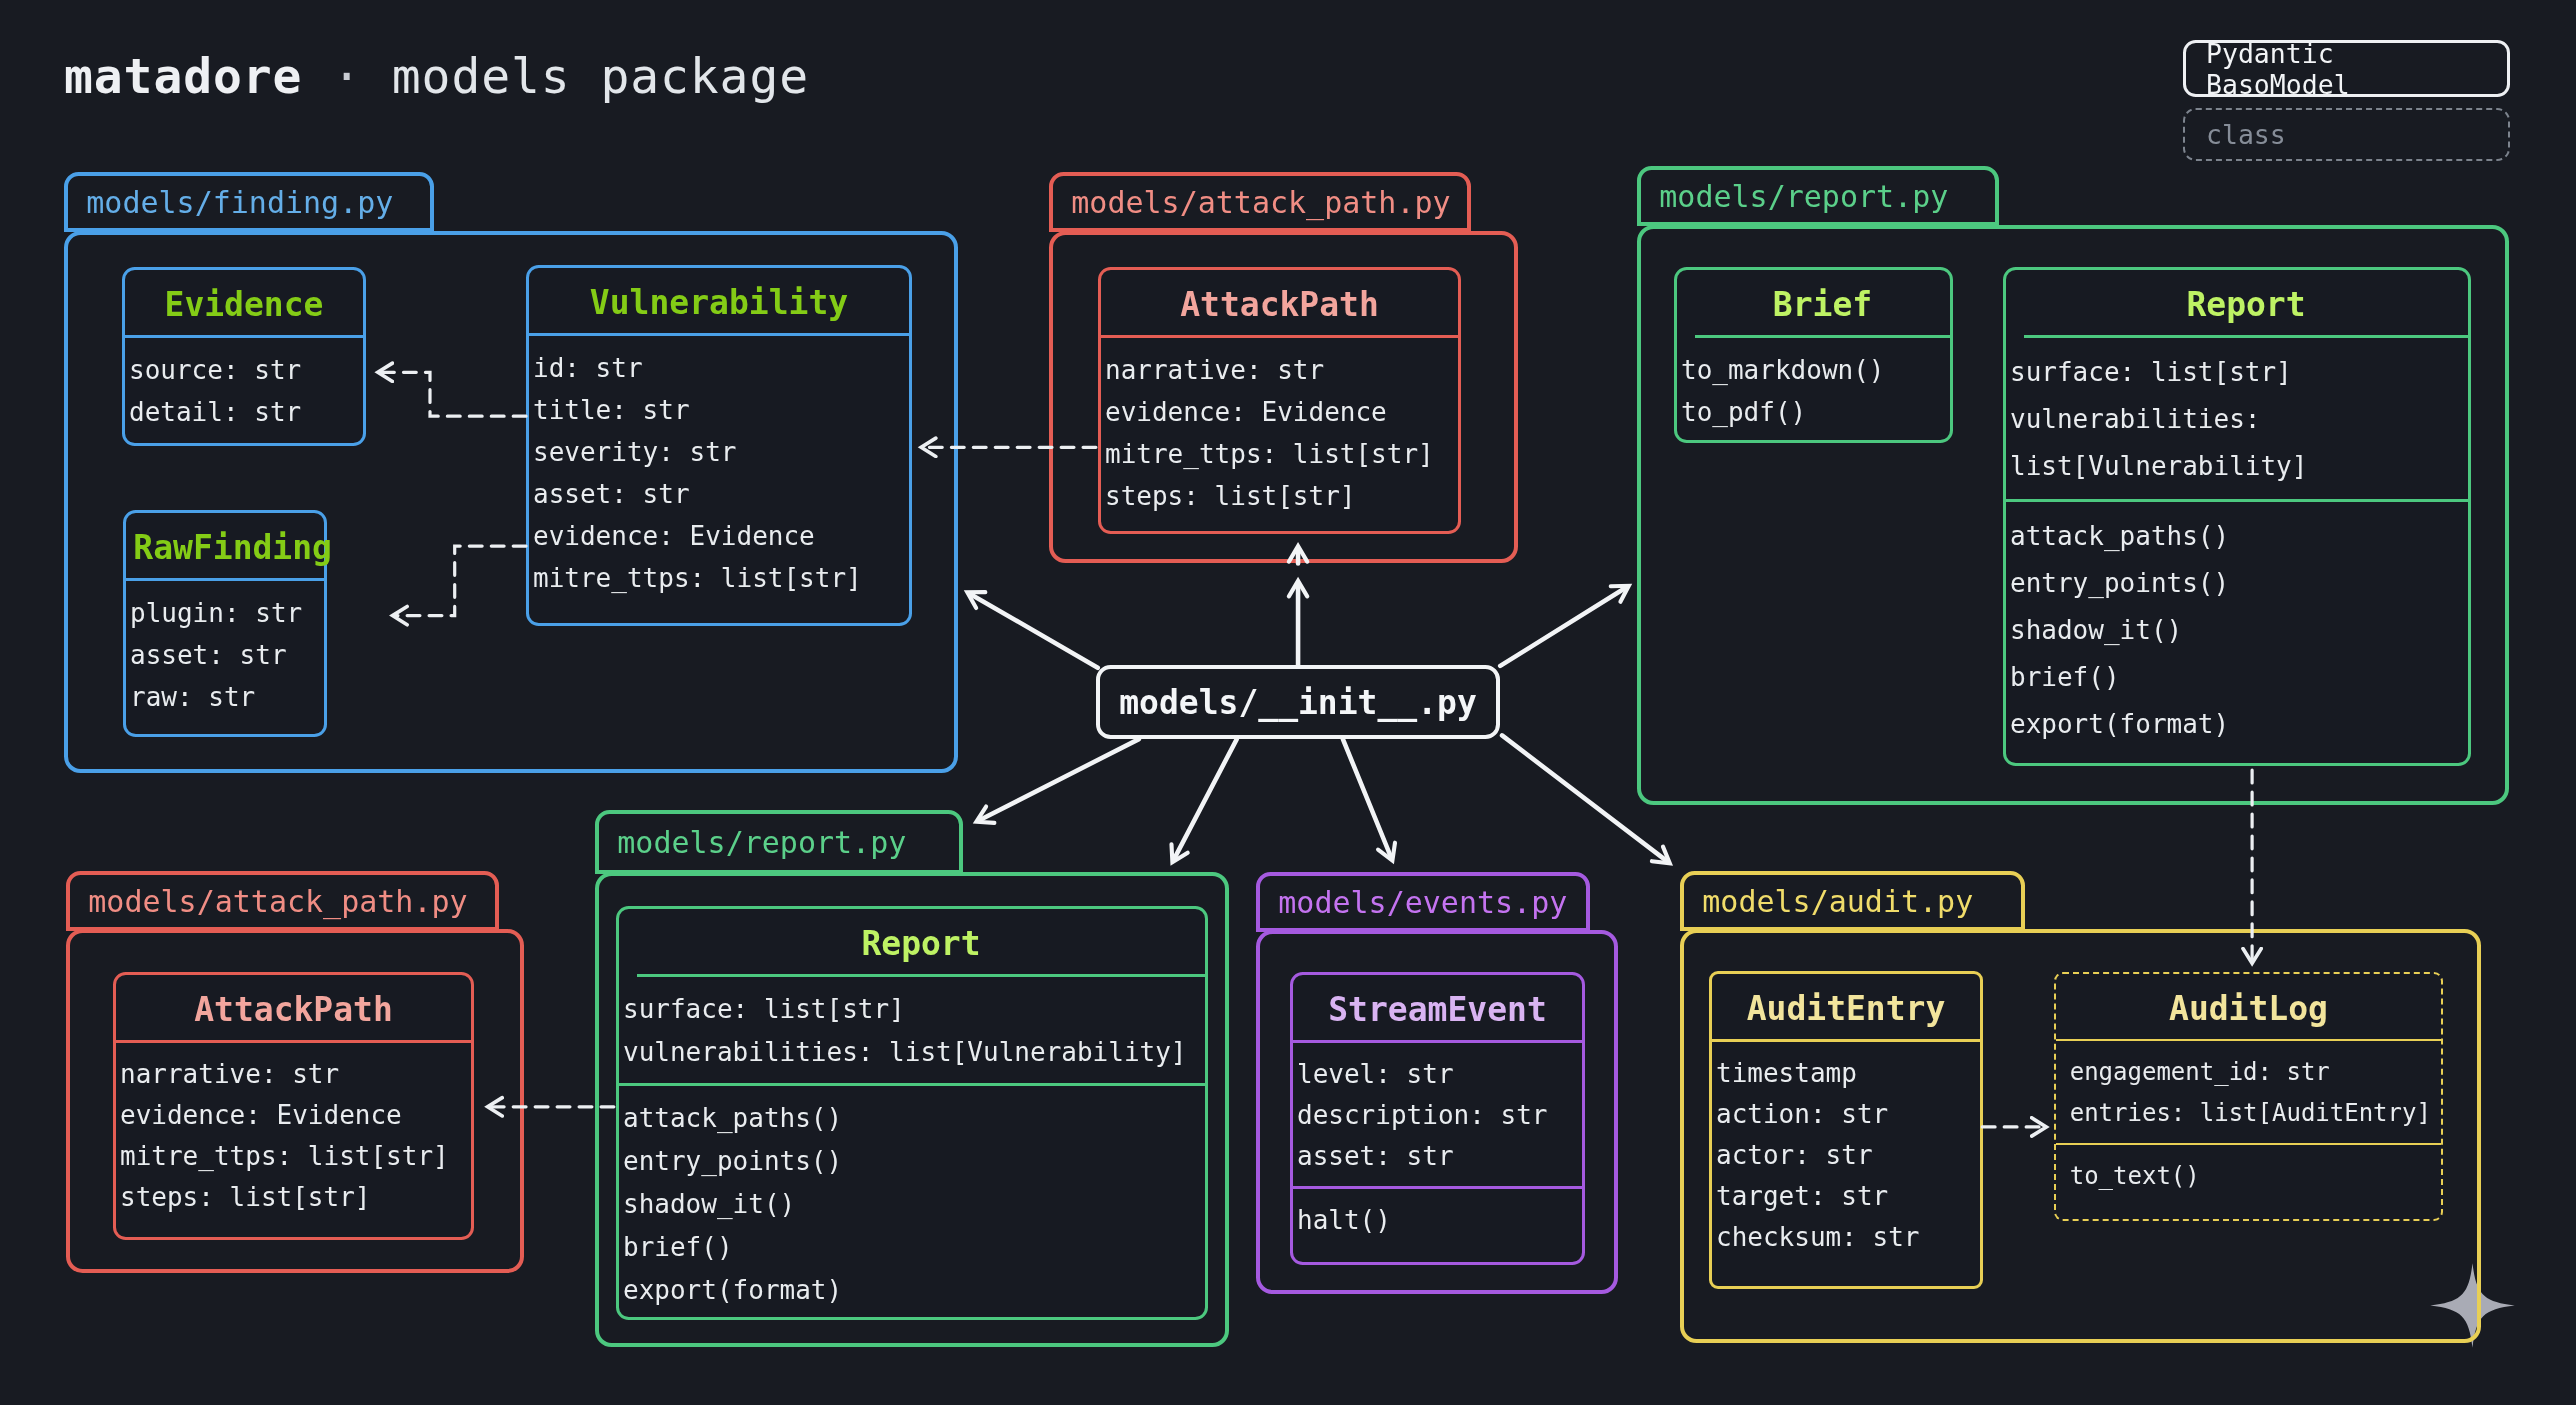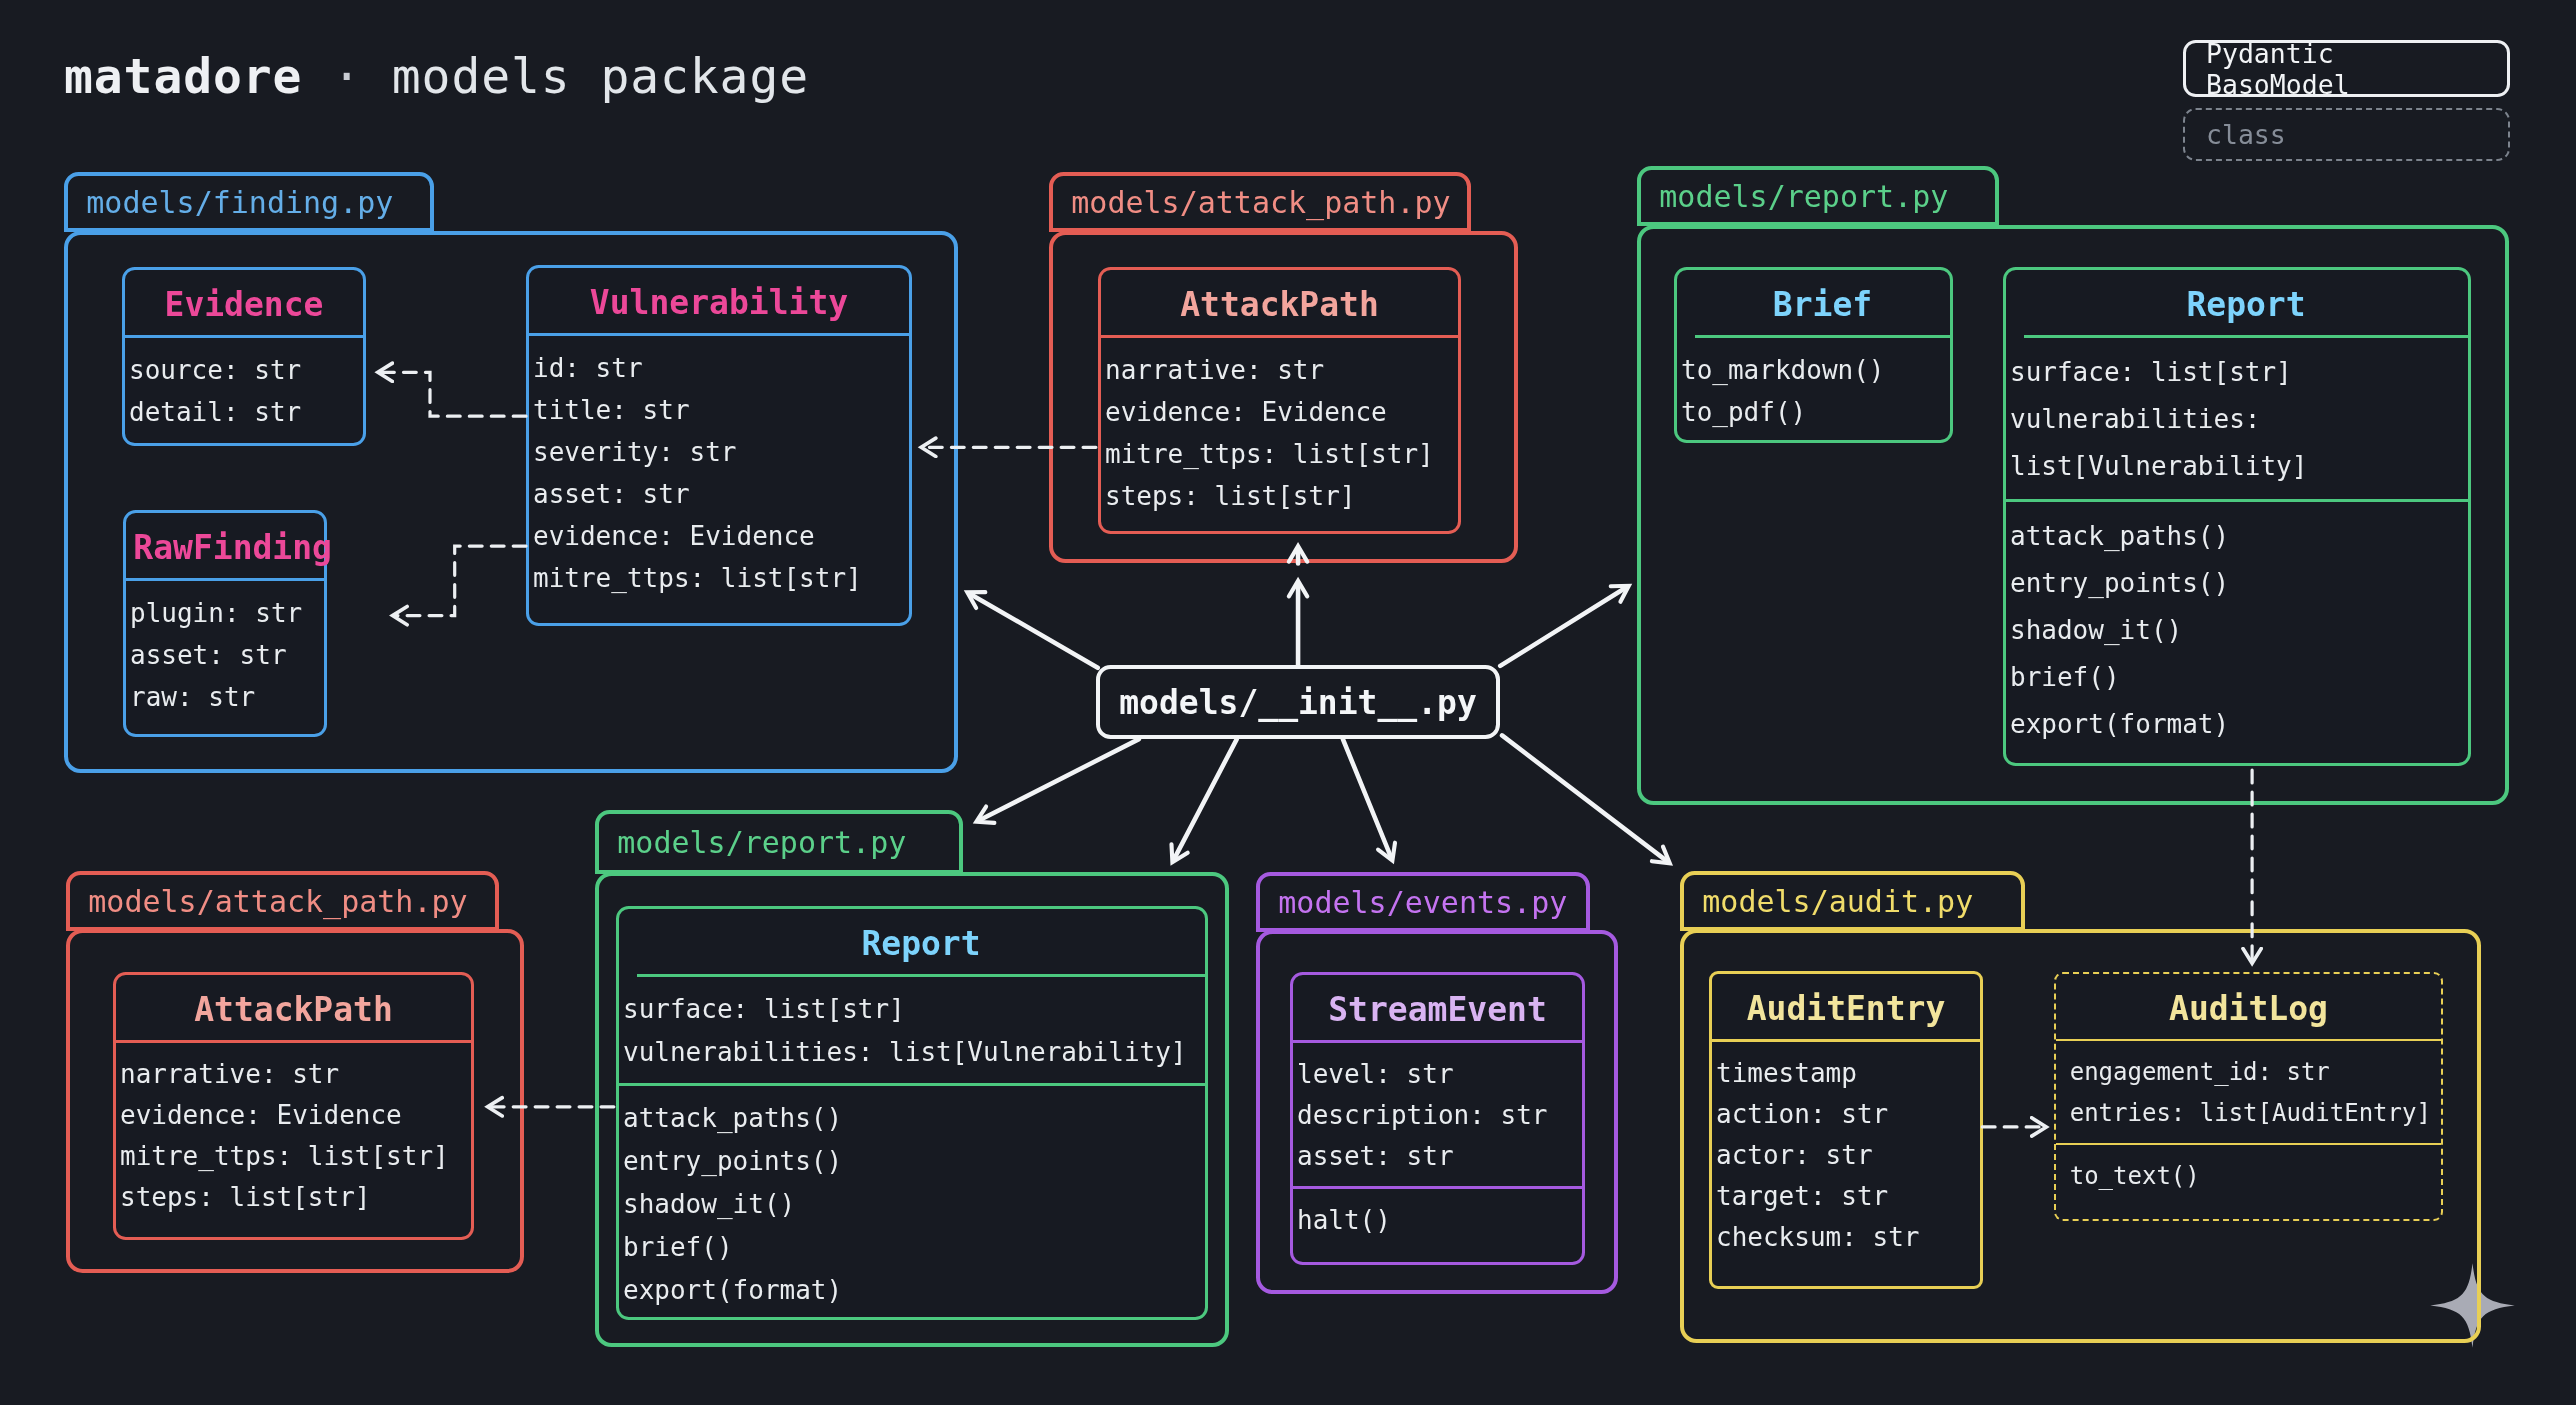--- a/index.html
+++ b/index.html
@@ -35,23 +35,23 @@
   .cls { position:absolute; border:3.7px solid; border-radius:12.8px; z-index:4;
     display:flex; flex-direction:column; background:rgba(24,27,34,0.35); }
   .cls .hd { text-align:center; font-size:33px; font-weight:700;
     padding:14.6px 7.3px 11px; border-bottom:3.7px solid; border-color:inherit; }
   .cls .sec { padding:11px 0 9.1px; }
   .cls .sec + .sec { border-top:3.7px solid; border-color:inherit; }
   .cls .row { font-size:26px; line-height:42px; padding:0 4px; color:#e9ecef; white-space:pre; }
   .lh51 .row { line-height:47px; }
   .lh47 .row { line-height:43px; }
   .lh45 .row { line-height:41px; }
-  .cls.k-blue   { border-color:#4aa0e8; } .cls.k-blue .hd   { color:#ec4899;text-align:center; }
+  .cls.k-blue   { border-color:#4aa0e8; } .cls.k-blue .hd   { color:#84cc16;text-align:center; }
   .cls.k-red    { border-color:#e45d54; } .cls.k-red .hd    { color:#f2a59d; }
-  .cls.k-green  { border-color:#4cc87f; } .cls.k-green .hd  { color:#7dd3fc;margin-left:18px; }
+  .cls.k-green  { border-color:#4cc87f; } .cls.k-green .hd  { color:#bef264;margin-left:18px; }
   .cls.k-purple { border-color:#a55ae0; } .cls.k-purple .hd { color:#d9b3f2; }
   .cls.k-yellow { border-color:#e8cf55;border-radius:9px; } .cls.k-yellow .hd { color:#f2e49c; }
   .cls.dashed { border-style:dashed; border-width:2.7px; }
   .cls.dashed .hd { border-bottom-style:solid; border-bottom-width:2.7px; }
   .cls.dashed .sec + .sec { border-top-style:solid; border-top-width:2.7px; }
   .tight .row { font-size:24px; padding:0 13.7px; }
   
   .init-node { position:absolute; left:1096px; top:665px; width:404px; height:74px;
     border:4.6px solid #f2f4f6; border-radius:14.6px; background:#181b22; z-index:5;
     display:flex; align-items:center; justify-content:center;

